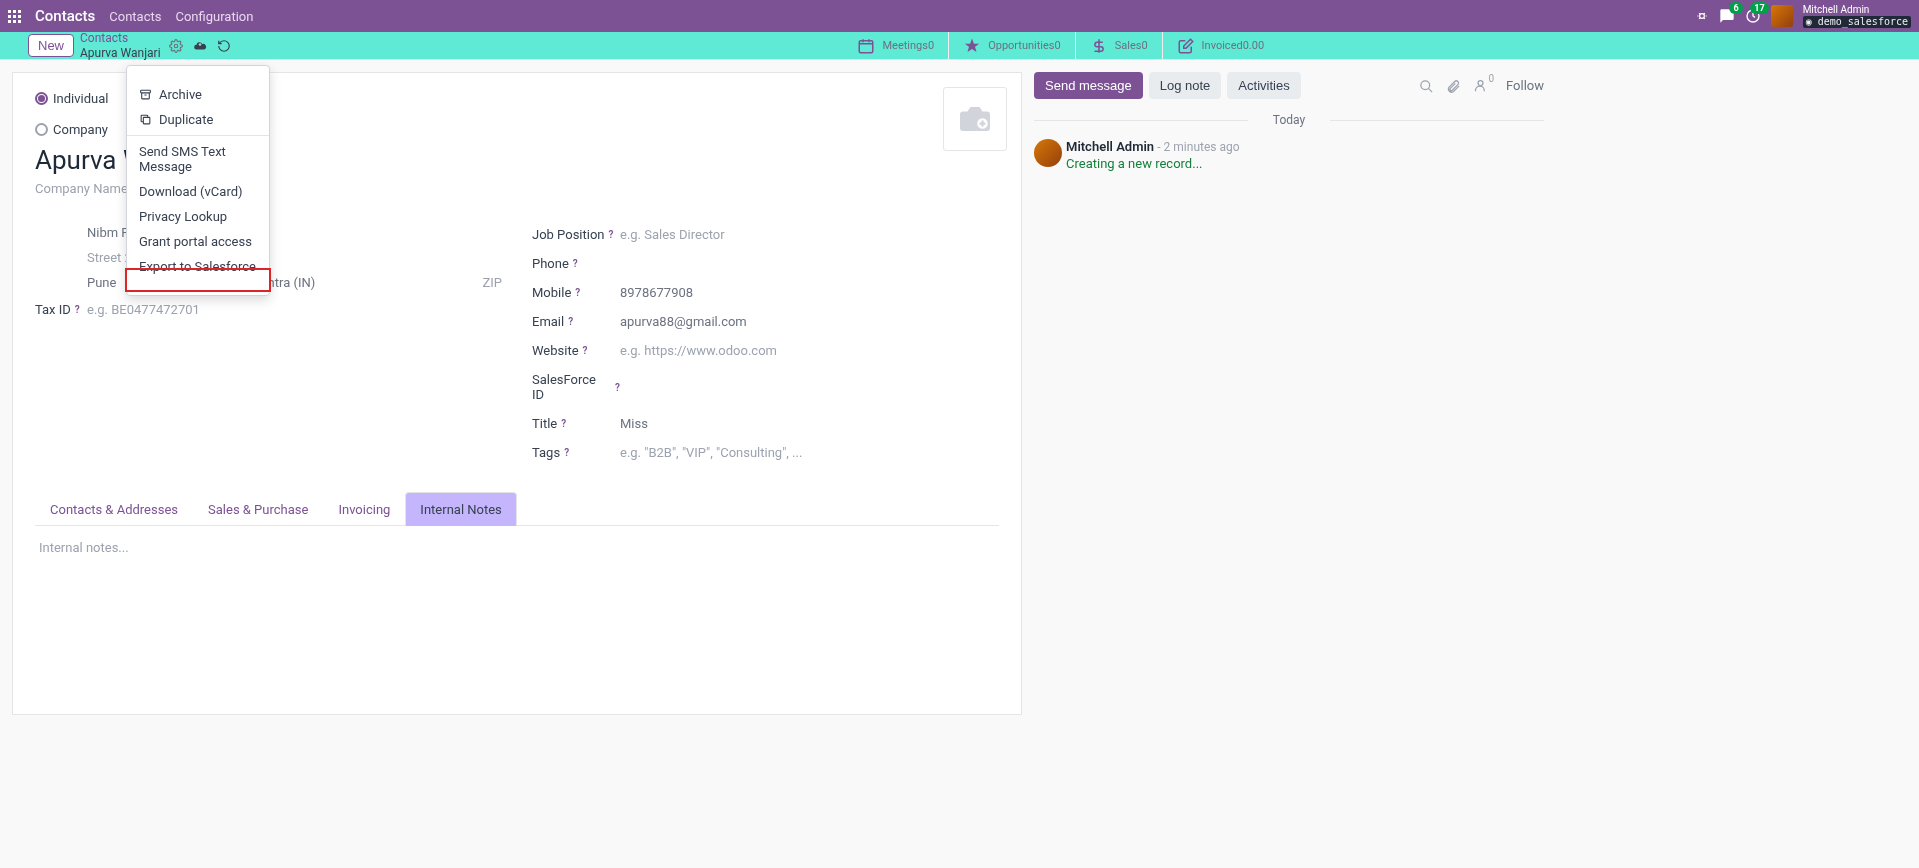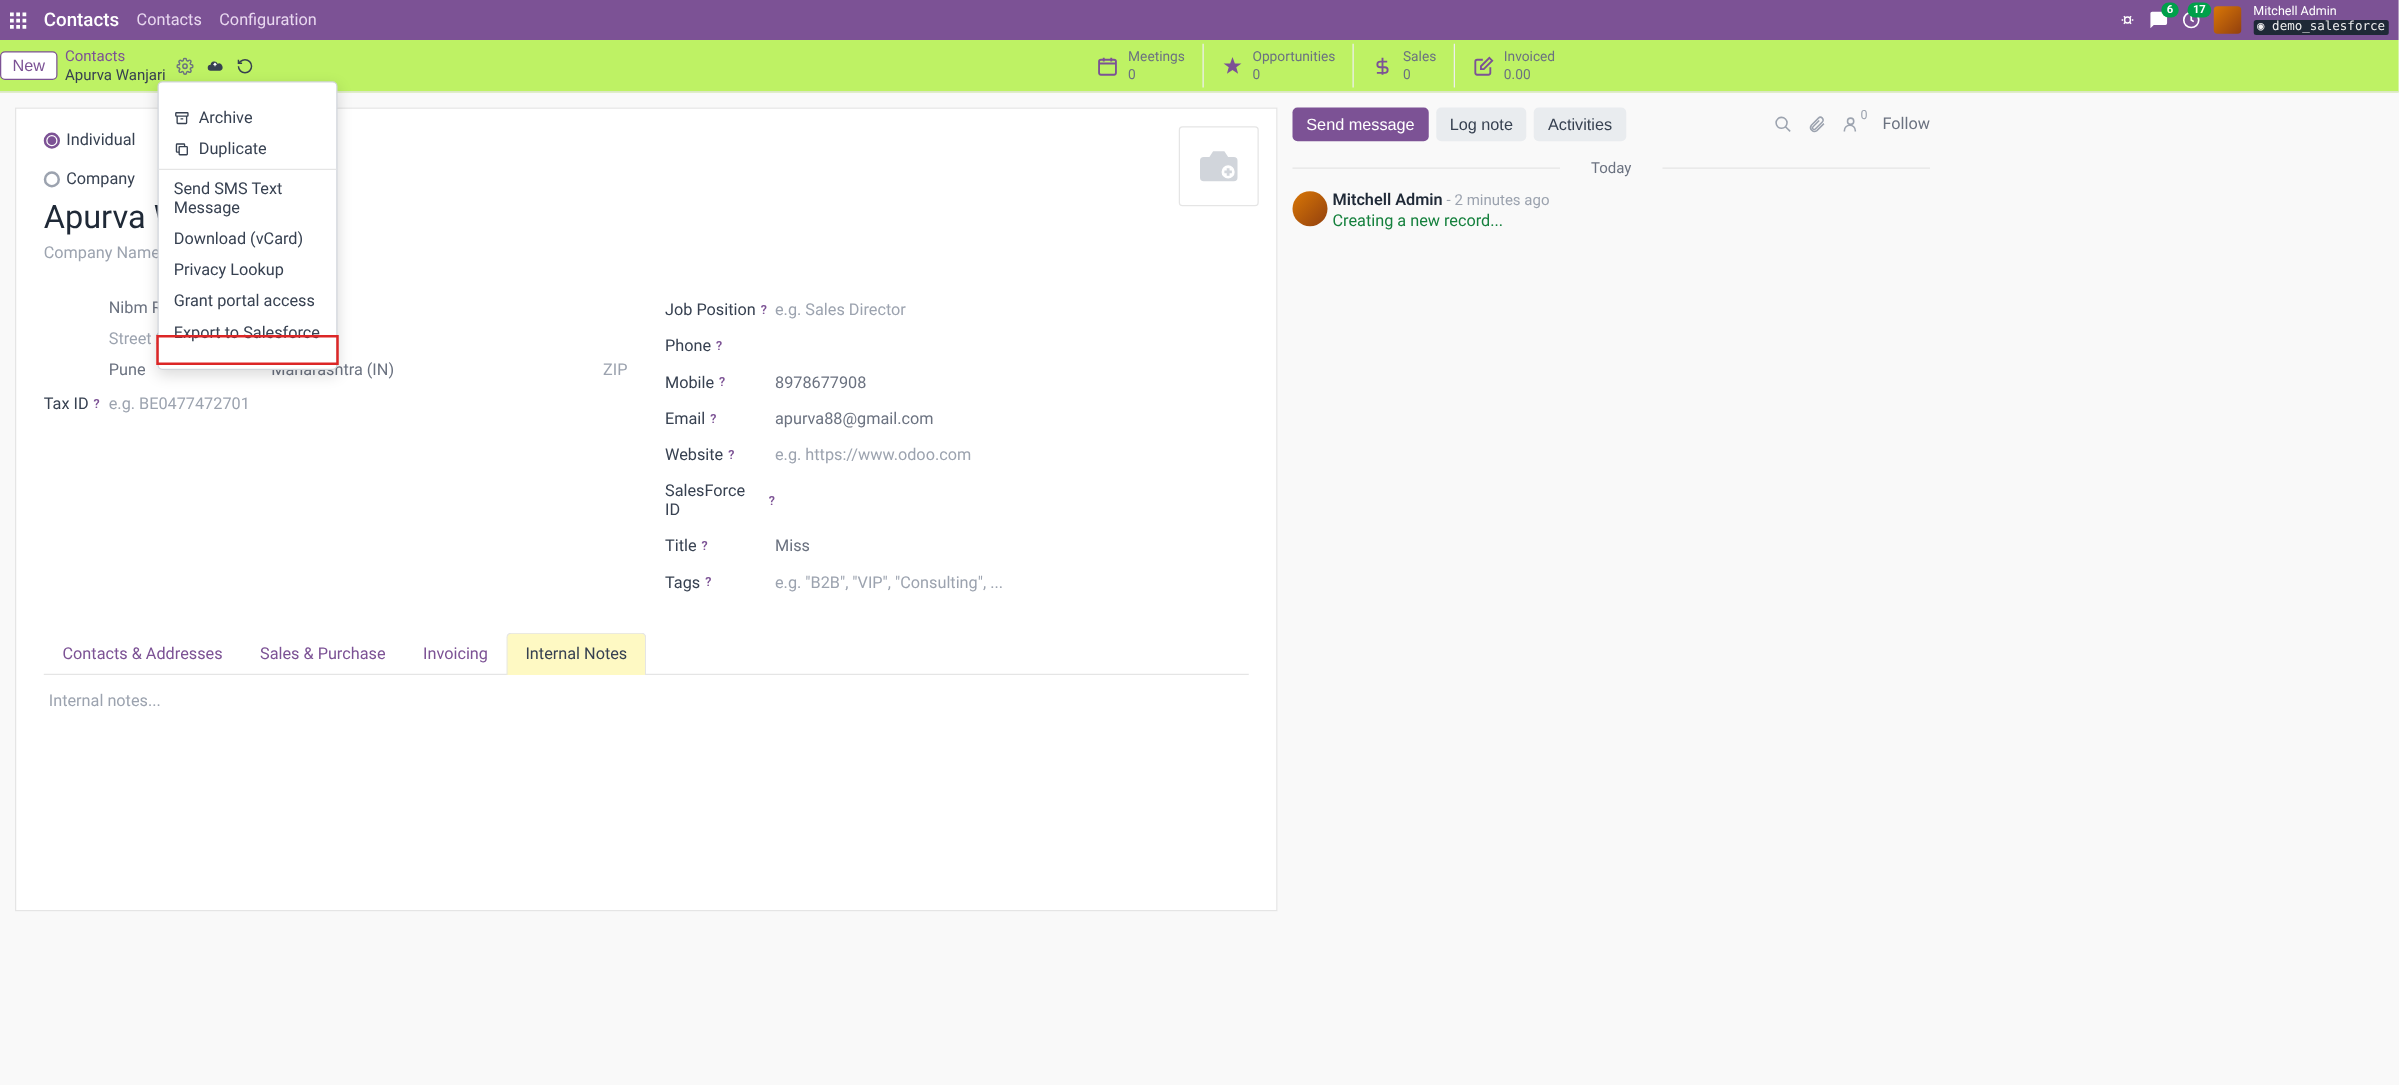--- a/index.html
+++ b/index.html
@@ -13,33 +13,33 @@
     .navbar-title { font-size: 15px; font-weight: 500; }
     .navbar-link { font-size: 13px; color: #e9d8f0; cursor: pointer; }
     .navbar-right { margin-left: auto; display: flex; align-items: center; gap: 10px; }
     .nav-icon { position: relative; display: inline-flex; align-items: center; cursor: pointer; }
     .badge { position: absolute; top: -6px; right: -8px; background: #00a04a; color: #fff; font-size: 9px; padding: 1px 4px; border-radius: 8px; font-weight: bold; }
     .avatar { width: 22px; height: 22px; border-radius: 3px; background: linear-gradient(135deg, #d97706, #92400e); display: inline-block; }
     .user-info { display: flex; flex-direction: column; font-size: 10px; line-height: 1.2; }
     .user-db { background: #1f2937; padding: 0 3px; border-radius: 2px; font-family: monospace; color:#eee; }
     
     
-    .control-bar { background: #bef264; border-bottom: 1px solid #e5e5e5; height: 42px; display: flex; align-items: center; padding: 0 0; }
+    .control-bar { background: #5eead4; border-bottom: 1px solid #e5e5e5; height: 28px; display: flex; align-items: center; padding: 0 28px; }
     .btn-new { border: 1px solid #7c5295; color: #7c5295; background: #fff; padding: 3px 9px; border-radius: 4px; font-size: 13px; cursor: pointer; margin-right: 6px; }
     .breadcrumb { display: flex; flex-direction: column; font-size: 12px; line-height: 1.2; }
     .breadcrumb-top { color: #7c5295; cursor: pointer; }
     .breadcrumb-bottom { color: #374151; }
     .bc-icons { display: flex; gap: 10px; margin-left: 8px; color: #6b7280; }
     .bc-icons span { cursor: pointer; }
     
     .stat-buttons { display: flex; margin-left: auto; margin-right: auto; }
     .stat-btn { display: flex; align-items: center; gap: 7px; padding: 4px 14px; border-left: 1px solid #eee; cursor: pointer; }
     .stat-btn:first-child { border-left: none; }
     .stat-icon { font-size: 16px; color: #7c5295; }
-    .stat-text { display: flex; flex-direction: column; font-size: 11px; line-height: 1.2; }
+    .stat-text { display: flex; flex-direction: row; font-size: 11px; line-height: 1.2; }
     .stat-label { color: #6b7280; }
     .stat-value { color: #6b7280; }
     
     
     .dropdown { position: absolute; top: 65px; left: 126px; background: #fff; border: 1px solid #d1d5db; border-radius: 4px; box-shadow: 0 4px 12px rgba(0,0,0,0.15); width: 144px; z-index: 100; padding: 16px 0; }
     .dropdown-item { padding: 5px 12px; cursor: pointer; display: flex; align-items: center; gap: 7px; font-size: 13px; color: #374151; }
     .dropdown-sep { border-top: 1px solid #e5e5e5; margin: 3px 0; }
     .dropdown-highlight { position: absolute; bottom: 3px; left: -2px; right: -2px; height: 24px; border: 2px solid #dc2626; pointer-events: none; }
     
     
@@ -69,21 +69,21 @@
     .field-row { display: flex; align-items: center; padding: 7px 0; }
     .field-label { width: 88px; color: #374151; font-size: 13px; display: flex; align-items: center; gap: 2px; }
     .field-label.wide { width: 52px; }
     .help-q { color: #7c5295; font-size: 10px; font-weight: 600; margin-left: 2px; }
     .field-value { color: #6b7280; font-size: 13px; }
     .field-placeholder { color: #9ca3af; font-size: 13px; }
     
     
     .tabs { display: flex; border-bottom: 1px solid #e5e5e5; margin-top: 24px; }
     .tab { padding: 9px 14px; font-size: 13px; color: #7c5295; cursor: pointer; border: 1px solid transparent; border-bottom: none; position: relative; top: 1px; }
-    .tab.active { color: #374151; border-color: #e5e5e5; background: #fef9c3; border-radius: 4px 4px 0 0; }
+    .tab.active { color: #374151; border-color: #e5e5e5; background: #c4b5fd; border-radius: 4px 4px 0 0; }
     .tab-content { padding: 14px 4px; }
     .notes-placeholder { color: #9ca3af; font-size: 13px; }
     
     
     .chatter { flex: 1; max-width: 510px; }
     .chatter-btns { display: flex; align-items: center; gap: 6px; margin-bottom: 14px; }
     .btn-primary { background: #7c5295; color: #fff; border: none; padding: 6px 11px; border-radius: 4px; font-size: 13px; cursor: pointer; }
     .btn-secondary { background: #e9ecef; color: #374151; border: none; padding: 6px 11px; border-radius: 4px; font-size: 13px; cursor: pointer; }
     .chatter-icons { margin-left: auto; display: flex; gap: 12px; color: #9ca3af; align-items: center; }
     .chatter-icons .follow { color: #6b7280; font-size: 13px; }

